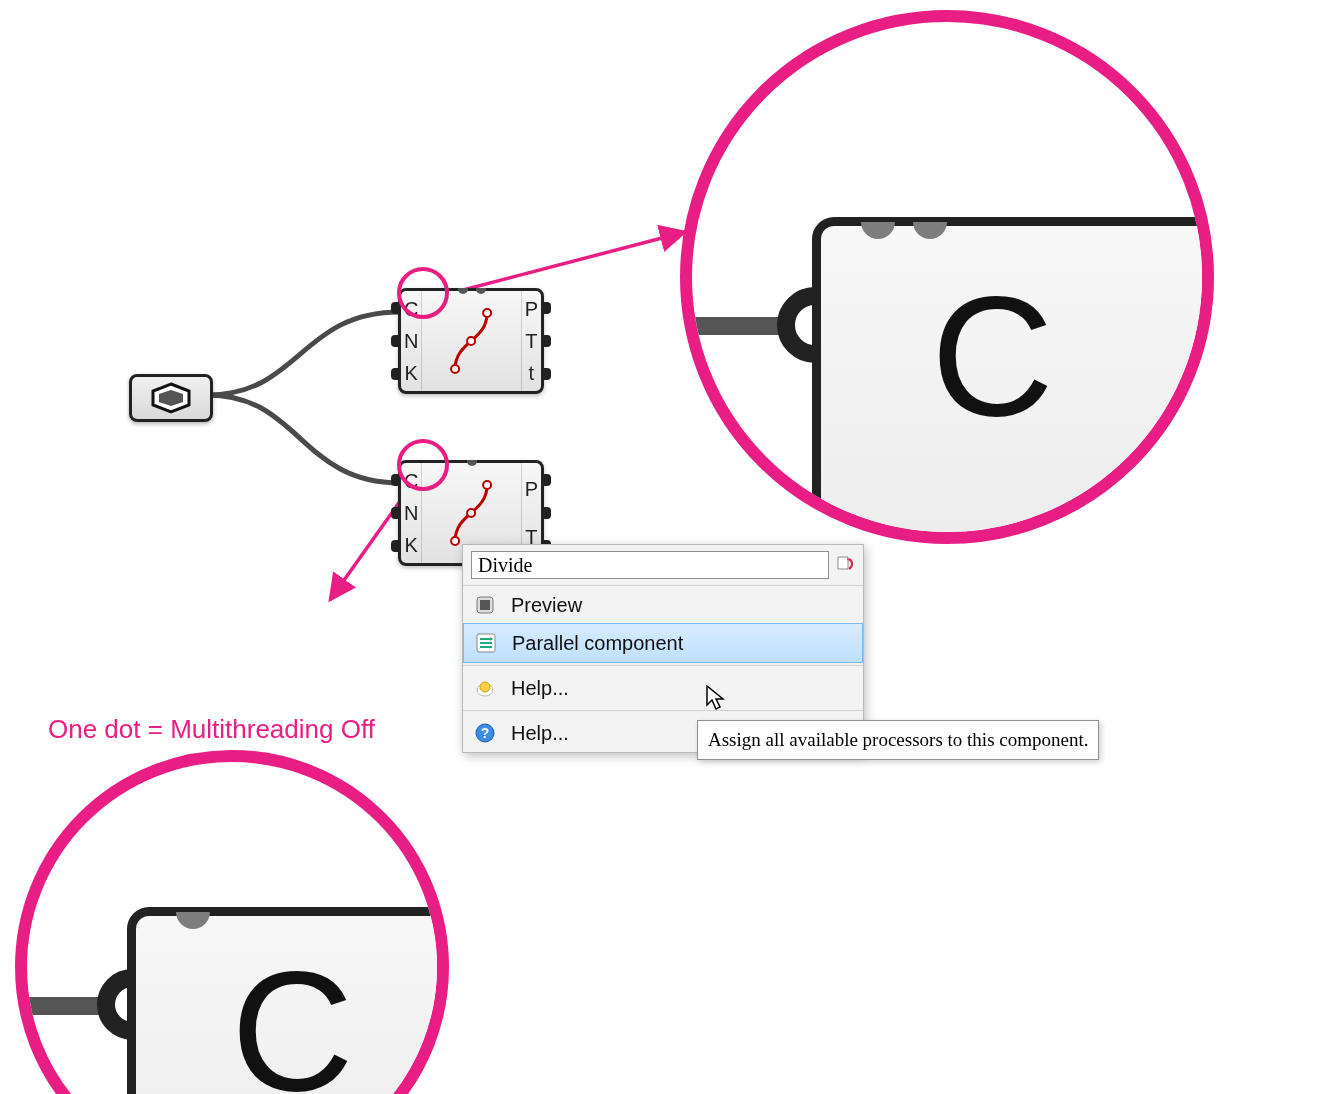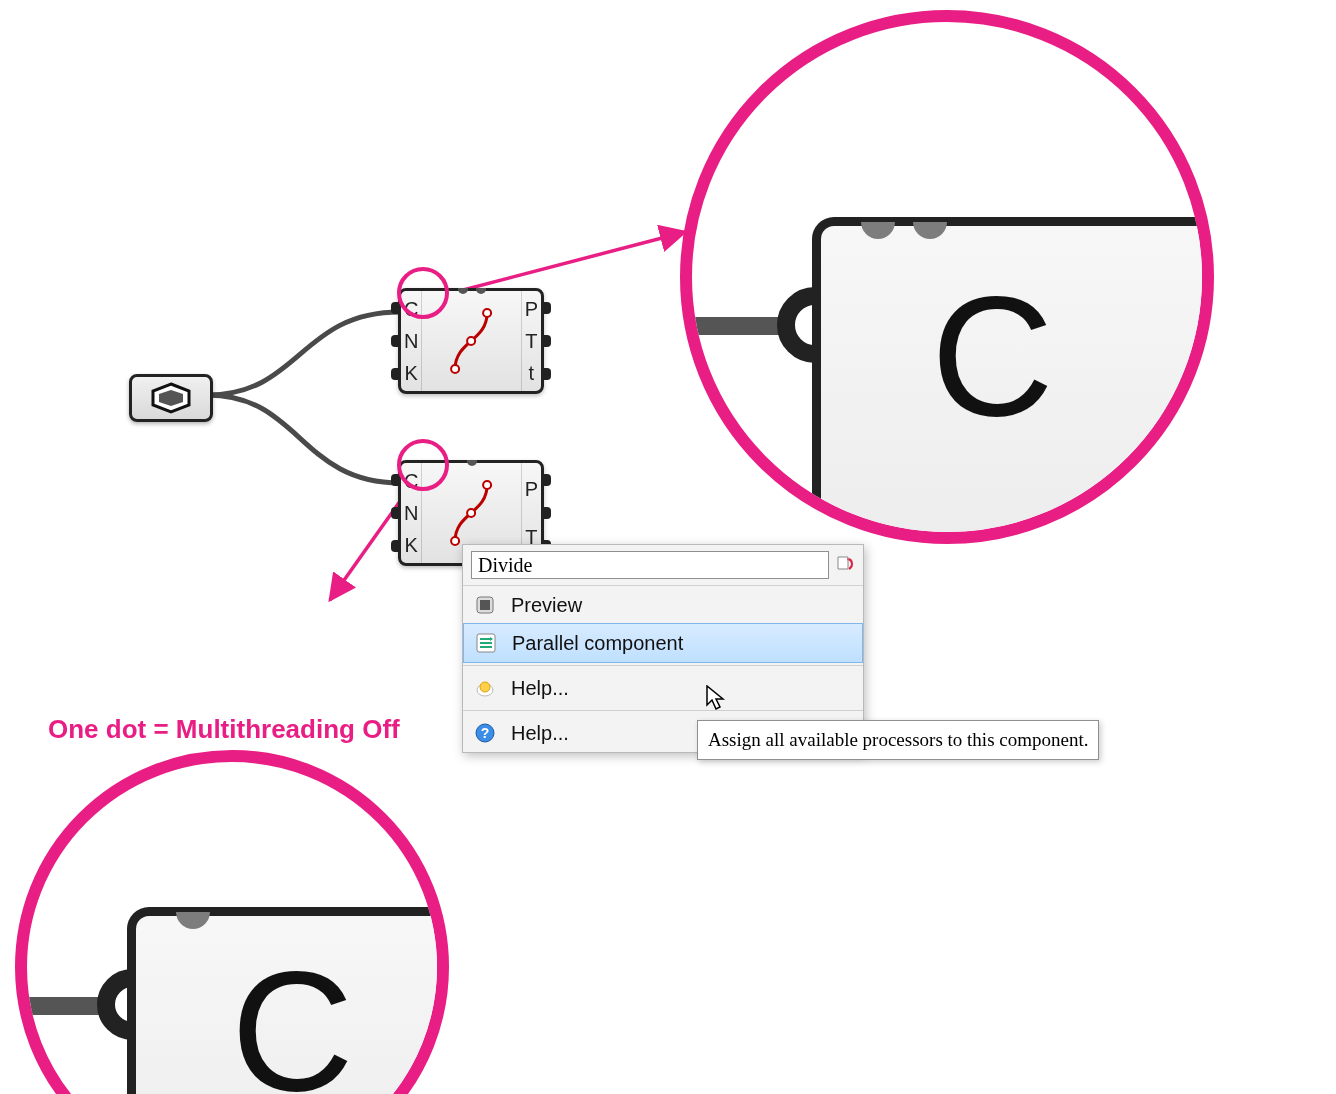--- a/index.html
+++ b/index.html
@@ -1,19 +1,19 @@
 <!DOCTYPE html>
 <html><head>
 <meta charset="utf-8">
 <style>
   html,body{margin:0;padding:0;width:1336px;height:1094px;background:#fff;font-family:"Segoe UI",Arial,sans-serif;overflow:hidden;position:relative}
   .canvas{position:relative;width:1336px;height:1094px}
   .abs{position:absolute}
   
-  .anno{color:#e91e84;font-weight:700;font-size:26px}
+  .anno{color:#e91e84;font-weight:400;font-size:26px}
   
   .mag{border:12px solid #e91e84;border-radius:50%;overflow:hidden;background:#fff}
   .mag-inner{position:relative;width:100%;height:100%}
   
   .ring{border:4px solid #e91e84;border-radius:50%}
   
   .param{width:78px;height:42px;border-radius:8px;background:linear-gradient(#f0f0f0,#d9d9d9);border:3px solid #222;box-shadow:0 2px 4px rgba(0,0,0,.3)}
   .param svg{display:block;margin:4px auto}
   
   .comp{border:3px solid #222;border-radius:8px;background:linear-gradient(#f7f7f7,#e2e2e2);box-shadow:0 2px 4px rgba(0,0,0,.25);display:flex;align-items:stretch}

